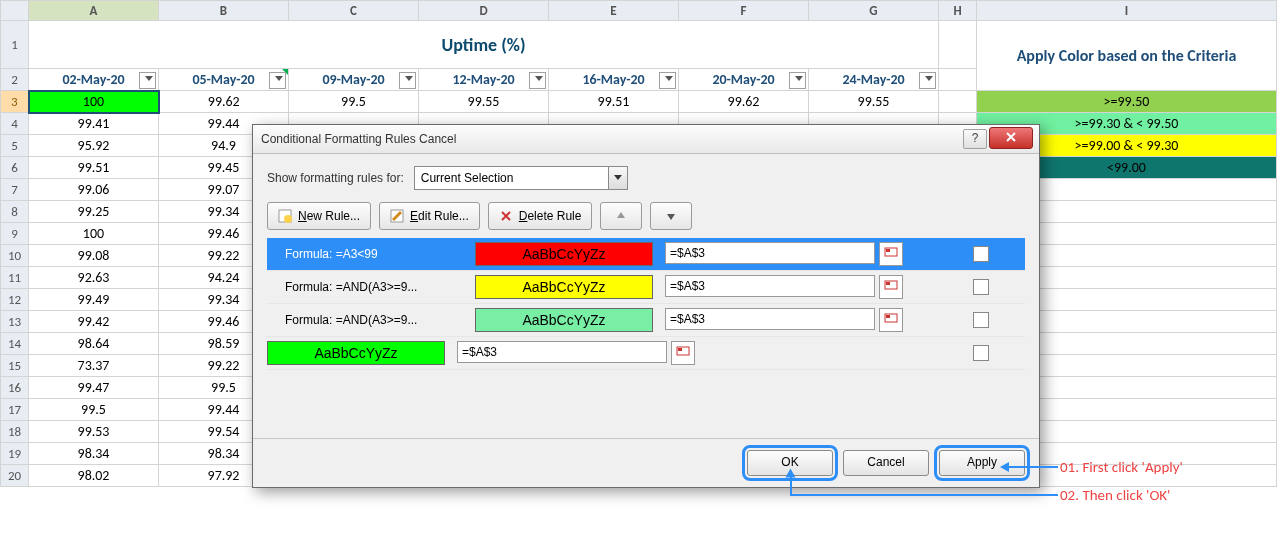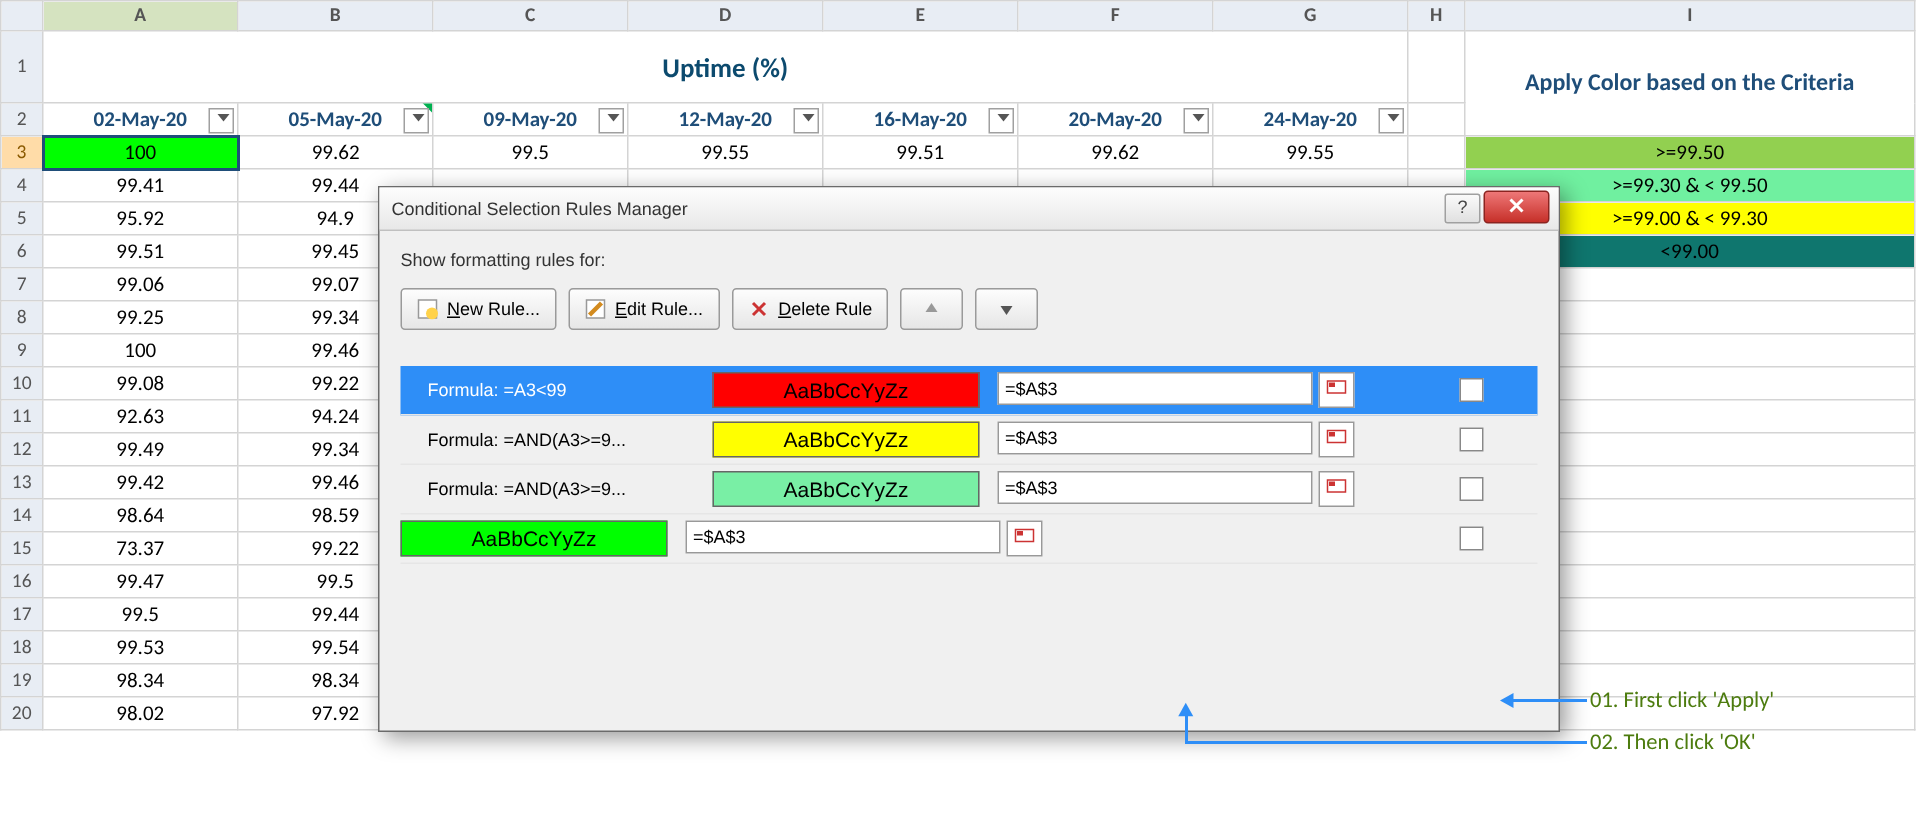--- a/index.html
+++ b/index.html
@@ -21,21 +21,21 @@
 .titlebar .t{font-size:12px;color:#333}
 .titlebar .help{position:absolute;right:52px;top:4px;width:22px;height:18px;border:1px solid #a0a0a0;background:linear-gradient(#fafafa,#e0e0e0);text-align:center;line-height:17px;font-size:12px;color:#444;border-radius:2px}
 .titlebar .close{position:absolute;right:6px;top:2px;width:42px;height:20px;background:linear-gradient(#e77,#c63029);border:1px solid #8b2420;border-radius:3px;text-align:center}
 .titlebar .close svg{margin-top:3px}
 .body{padding:12px 14px}
 .row1{display:flex;align-items:center;gap:10px;margin-bottom:12px}
 .row1 label{color:#333}
 .sel2{display:inline-flex;align-items:center;border:1px solid #8a8a8a;background:#fff;height:22px;width:200px;padding:0 6px;position:relative}
 .sel2::after{content:"";position:absolute;right:0;top:0;width:18px;height:22px;border-left:1px solid #8a8a8a;background:linear-gradient(#f8f8f8,#dcdcdc)}
 .sel2 .arrow{position:absolute;right:5px;top:8px;width:0;height:0;border-left:4px solid transparent;border-right:4px solid transparent;border-top:5px solid #333;z-index:1}
-.toolbar{display:flex;gap:8px;margin-bottom:24px;align-items:flex-start}
+.toolbar{display:flex;gap:8px;margin-bottom:8px;align-items:flex-start}
 .btn{display:inline-flex;align-items:center;gap:6px;height:26px;padding:0 10px;border:1px solid #9a9a9a;background:linear-gradient(#fdfdfd,#e6e6e6);border-radius:3px;cursor:pointer}
 .btn .u{text-decoration:underline}
 .btn.icon{padding:0 6px;width:28px;justify-content:center}
 .rulehdr{display:flex;font-size:12px;color:#333;border-top:1px solid #c8c8c8;border-bottom:1px solid #c8c8c8;padding:4px 0}
 .rulehdr>div:nth-child(1){width:190px;padding-left:6px}
 .rulehdr>div:nth-child(2){width:190px}
 .rulehdr>div:nth-child(3){width:260px}
 .rulehdr>div:nth-child(4){flex:1;text-align:right;padding-right:10px}
 .rule{display:flex;align-items:center;height:32px;border-bottom:1px solid #e6e6e6}
 .rule.sel{background:#2e8ef7;color:#fff}
@@ -43,21 +43,21 @@
 .rule .c2{width:190px;display:flex;justify-content:flex-start}
 .rule .swatch{width:176px;height:22px;border:1px solid #666;text-align:center;line-height:22px;font-size:14px;color:#000}
 .rule .c3{width:260px;display:flex;gap:4px}
 .rule .c3 input{width:200px;height:20px;border:1px solid #999;padding:0 4px;font-size:12px}
 .rule .rngbtn{width:22px;height:22px;border:1px solid #999;background:#fff;display:flex;align-items:center;justify-content:center}
 .rule .c4{flex:1;display:flex;justify-content:flex-end;padding-right:36px}
 .rule .chk{width:14px;height:14px;border:1px solid #888;background:#fff}
 .footer{height:48px;border-top:1px solid #c8c8c8;display:flex;justify-content:flex-end;align-items:center;gap:10px;padding-right:14px;position:absolute;bottom:0;left:0;right:0;background:#f0f0f0}
 .fbtn{width:84px;height:24px;border:1px solid #8a8a8a;background:linear-gradient(#fdfdfd,#e4e4e4);border-radius:3px;text-align:center;line-height:22px;cursor:pointer}
 .fbtn.hi{outline:3px solid #2e8ef7;outline-offset:2px}
-.anno{position:absolute;color:#4d7c0f;font-size:15px;font-family:Calibri}
+.anno{position:absolute;color:#ef4444;font-size:15px;font-family:Calibri}
 .annoline{position:absolute;background:#2e8ef7;height:2px}
 .arrowL{position:absolute;width:0;height:0;border-top:5px solid transparent;border-bottom:5px solid transparent;border-right:9px solid #2e8ef7}
 .col-sel{background:#d5e3c0}
 .rowhdr.sel,.colhdr.sel{background:#ffdca8;color:#8b5a00}
 .corner{position:absolute;right:-2px;top:-2px;width:0;height:0;border-top:10px solid #00b050;border-left:10px solid transparent}
 </style>
 </head>
 <body>
 
 <table id="grid">
@@ -319,31 +319,35 @@
         <td class="">98.53</td>
         <td class="">98.59</td>
         <td></td>
         <td></td>
       </tr>
     </tbody>
 </table>
 
 <div class="dialog">
  <div class="titlebar">
-  <span class="t">Conditional Selection Rules Manager</span>
+  <span class="t">Conditional Formatting Rules Cancel</span>
   <span class="help">?</span>
   <span class="close">
     <svg width="12" height="12" viewBox="0 0 12 12">
           <path d="M2 2 L10 10 M10 2 L2 10" stroke="#fff" stroke-width="2"></path>
         </svg>
   </span>
  </div>
  <div class="body">
   <div class="row1">
    <label>Show formatting rules for:</label>
+   <div class="sel2">
+     <span>Current Selection</span>
+     <span class="arrow"></span>
+   </div>
   </div>
   <div class="toolbar">
    <div class="btn">
      <svg width="14" height="14">
             <rect x="1" y="1" width="12" height="12" fill="#fff" stroke="#999"></rect>
             <circle cx="10" cy="10" r="4" fill="#ffd24a"></circle>
           </svg>
      <span><span class="u">N</span>ew Rule...</span>
    </div>
    <div class="btn">
@@ -436,20 +440,25 @@
                 <rect x="1" y="1" width="12" height="8" fill="#fff" stroke="#c33"></rect>
                 <rect x="2" y="2" width="4" height="3" fill="#c33"></rect>
               </svg>
             </div>
           </div>
  <div class="c4">
             <div class="chk"></div>
           </div>
         </div>
       </div>
+ </div>
+ <div class="footer">
+  <div class="fbtn hi">OK</div>
+  <div class="fbtn">Cancel</div>
+  <div class="fbtn hi">Apply</div>
  </div>
 </div>
 
 <div class="annoline" style="left:1008px;top:466px;width:50px"></div>
 <div class="arrowL" style="left:1000px;top:462px"></div>
 <div class="anno" style="left:1060px;top:458px">01. First click 'Apply'</div>
 
 <div class="annoline" style="left:790px;top:494px;width:268px"></div>
 <div class="annoline" style="left:790px;top:472px;width:2px;height:24px"></div>
 <div class="arrowL" style="left:786px;top:468px;transform:rotate(90deg)"></div>

